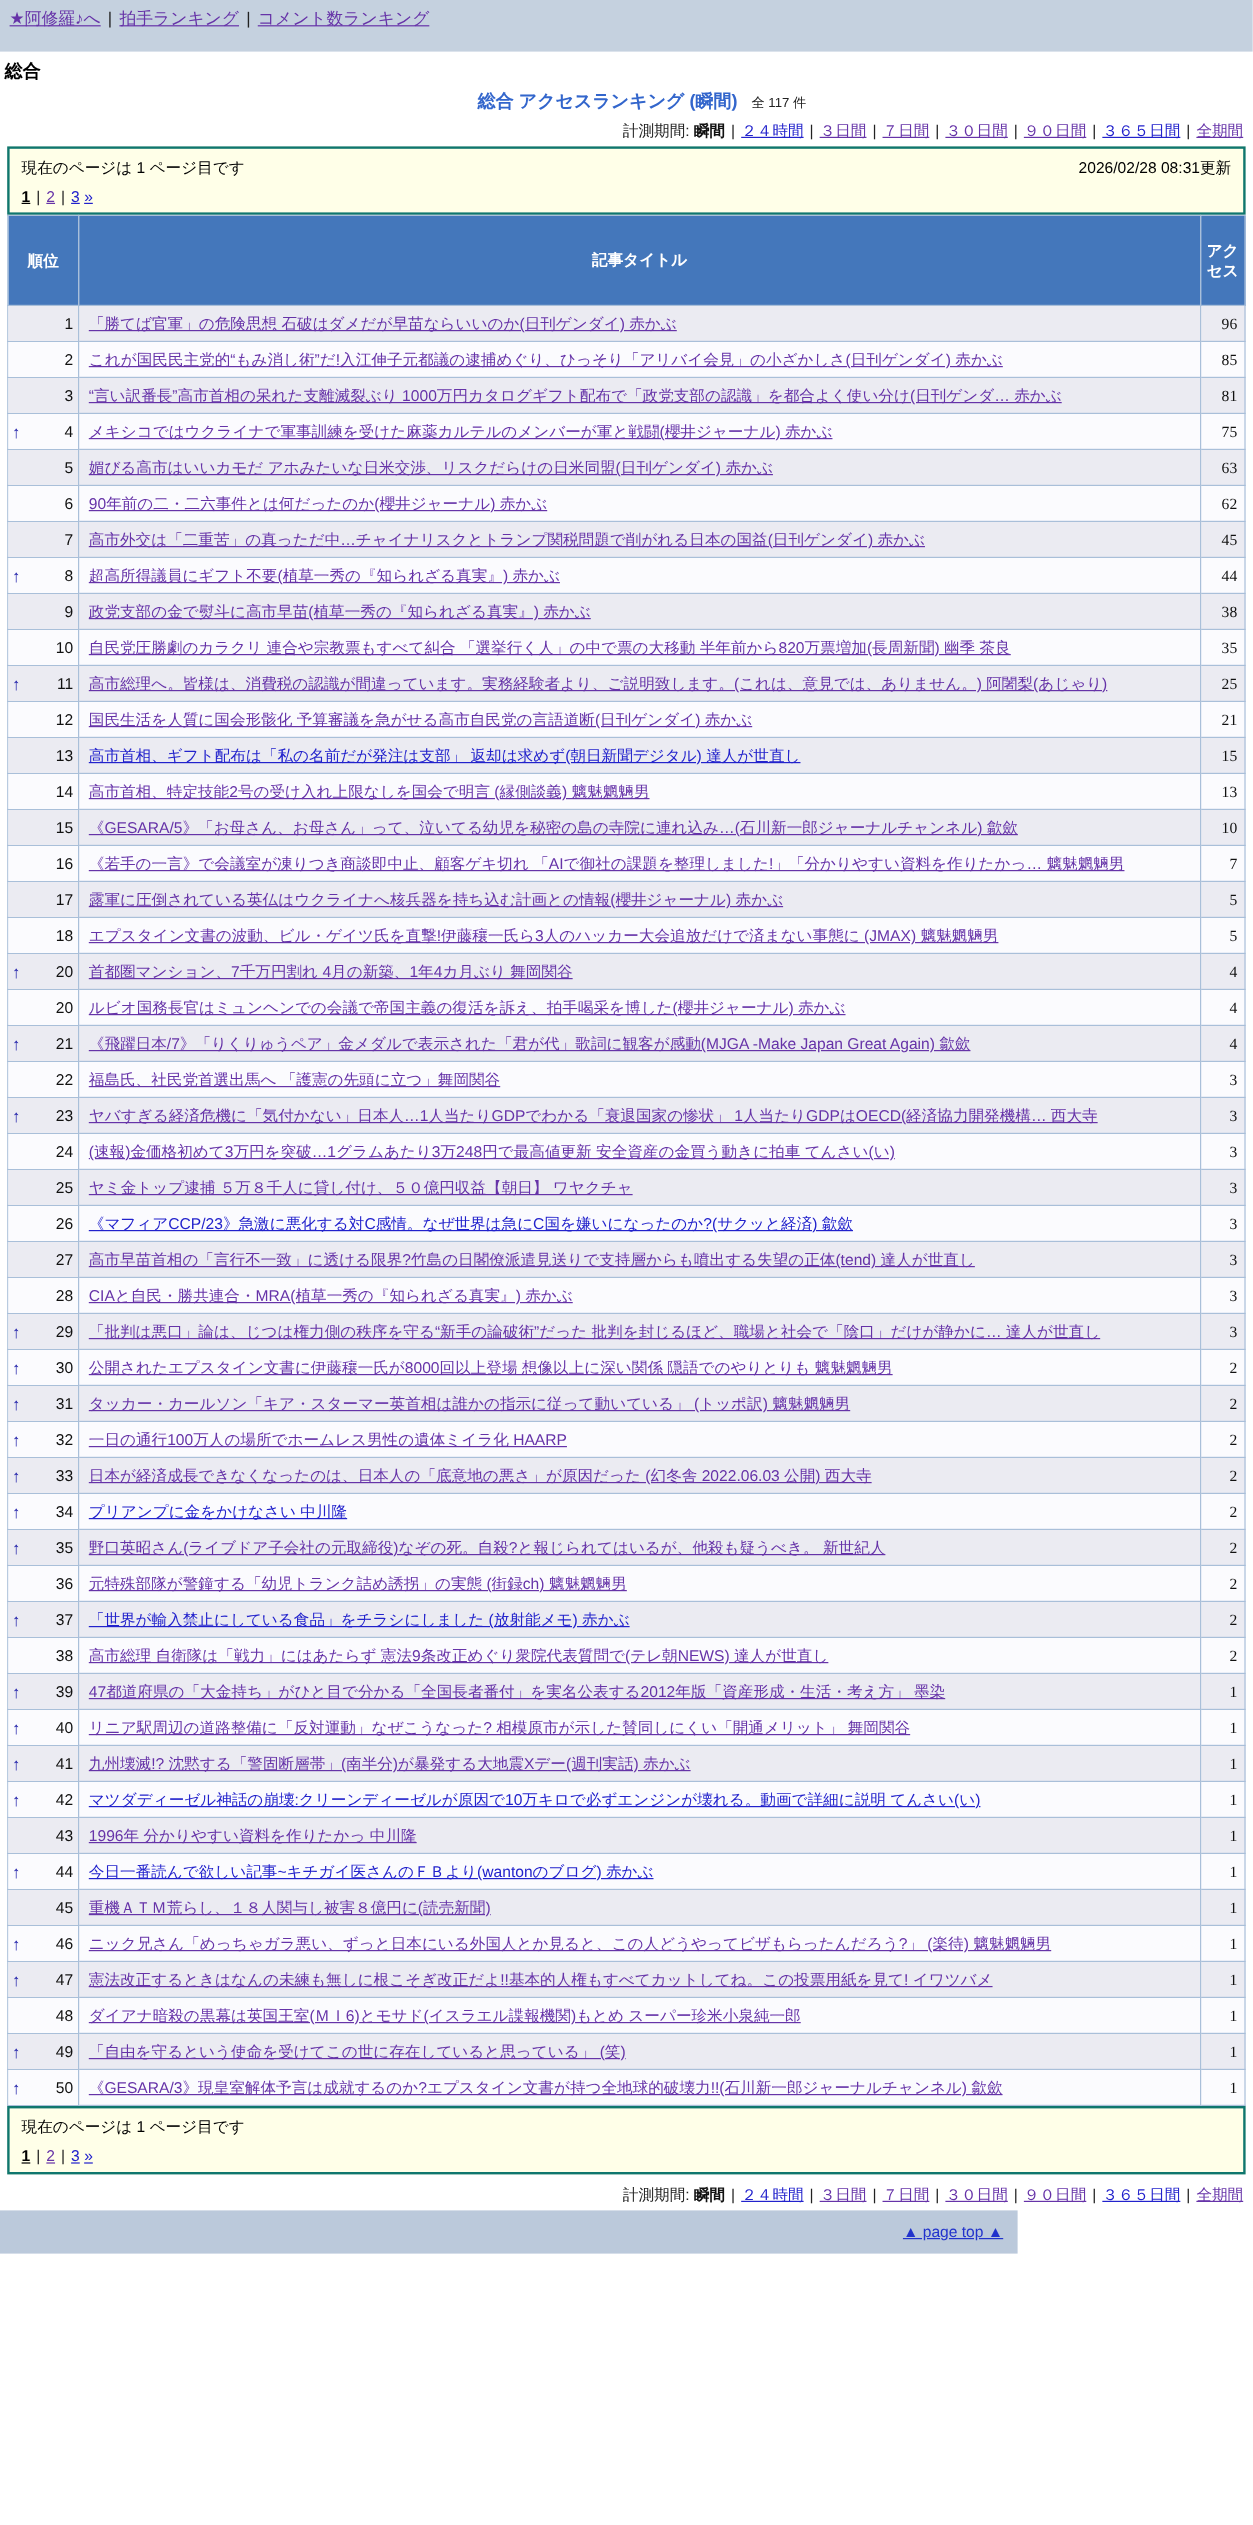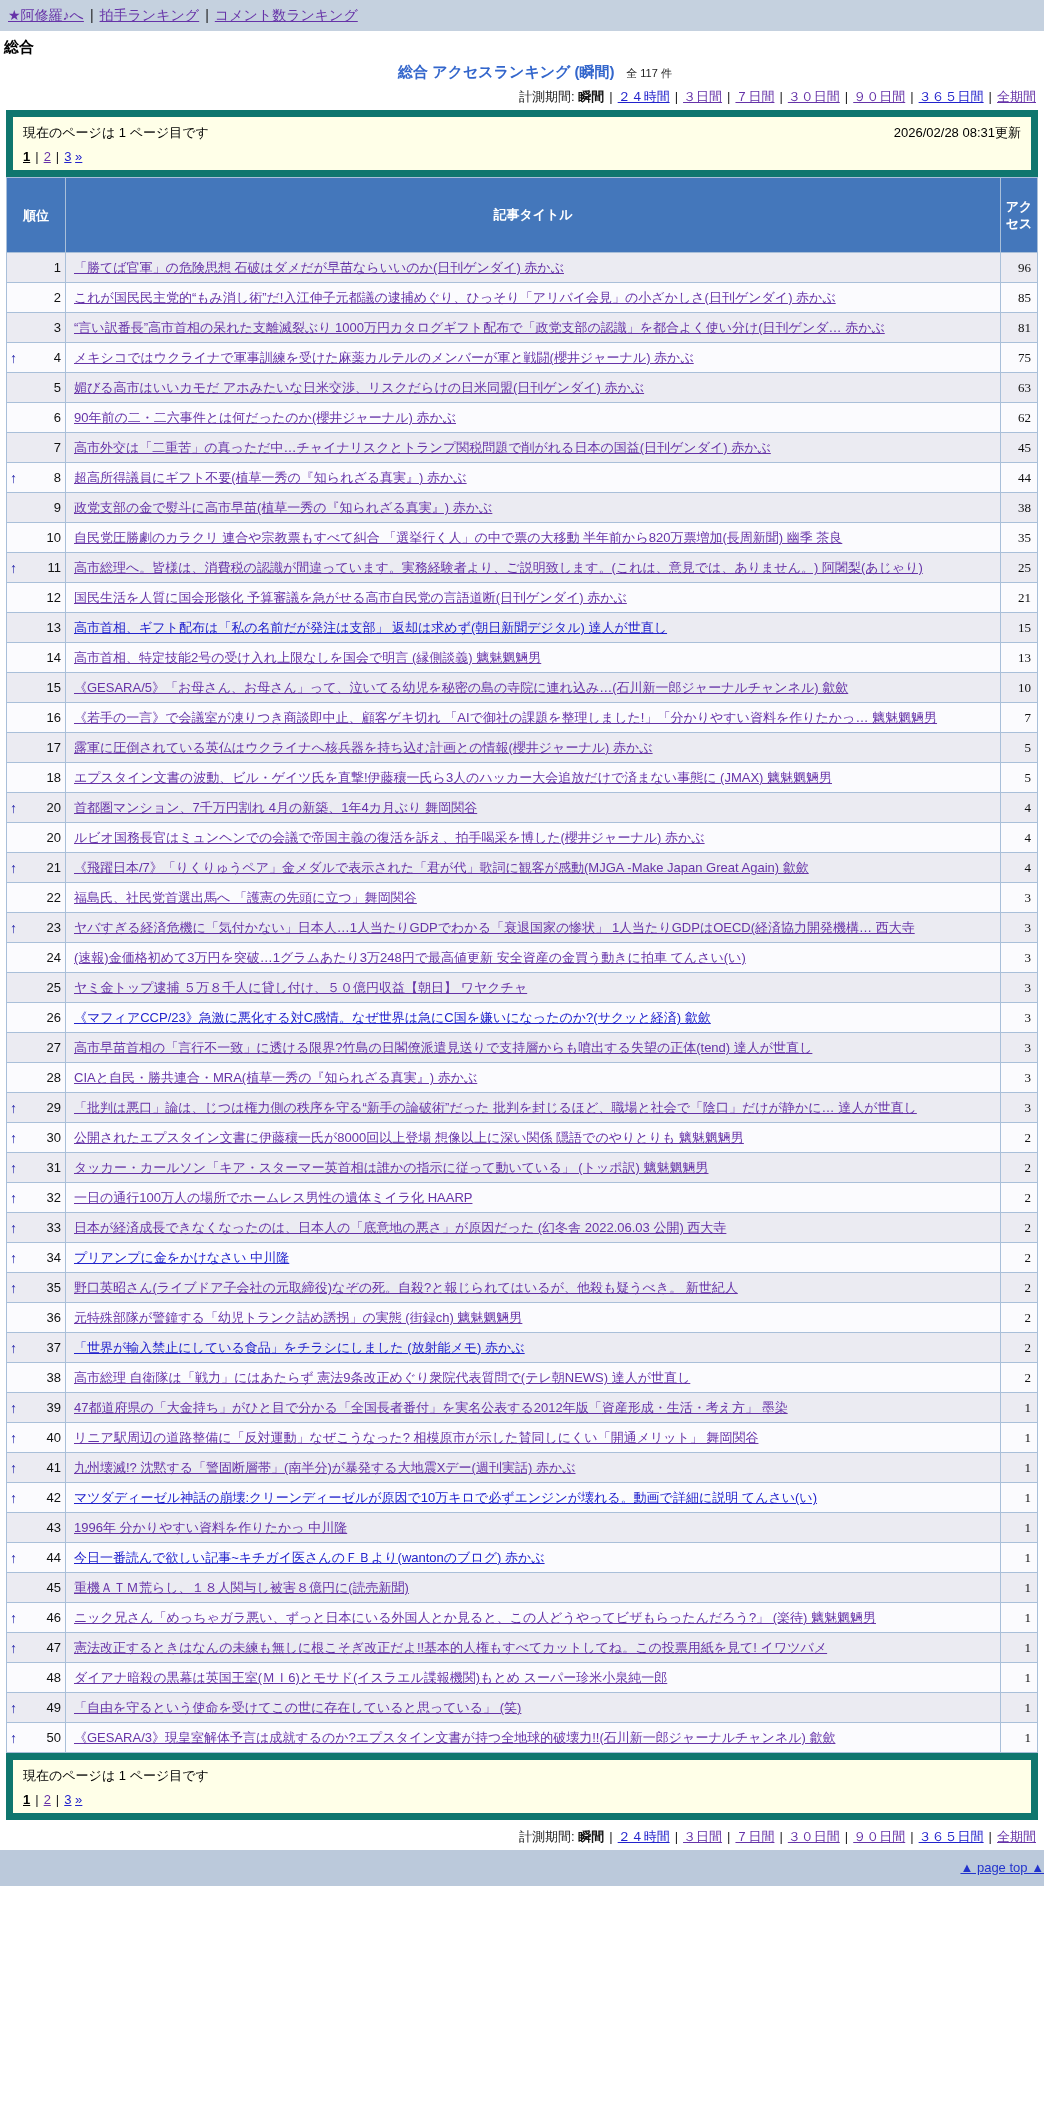--- a/index.html
+++ b/index.html
@@ -7,38 +7,38 @@
     width:1044px; background:#ffffff;
     font-family:"Liberation Sans","DejaVu Sans",sans-serif;
     font-size:13px; color:#000;
   }
   a { text-decoration:underline; cursor:pointer; }
   .lnk-purple { color:#6633a8; }
   .lnk-blue   { color:#2222cc; }
 
   
   .topbar {
-    width:1044px; height:31px; background:#c5d1df;
+    width:1044px; height:43px; background:#c5d1df;
     line-height:31px; padding-left:8px; font-size:14px;
   }
   .topbar .sep { color:#222; margin:0 6px; }
 
   .section-label { font-size:15px; font-weight:bold; margin:7px 0 0 4px; }
 
   .title-line { text-align:center; margin-top:6px;padding-left:26px; }
   .title-main { color:#3366cc; font-weight:bold; font-size:15px; }
   .title-count { font-size:11px; color:#222; margin-left:8px; }
 
   .period-line { text-align:right; margin:6px 8px 4px 0; font-size:13px; color:#222; }
   .period-line .cur { font-weight:bold; color:#111; }
   .period-line .sep { margin:0 5px; }
 
   .info-box {
     margin:0 6px; background:#ffffe8;
-    border:7px solid #0f766e; padding:7px 10px 6px 10px;
+    border:2px solid #0f766e; padding:7px 10px 6px 10px;
   }
   .info-row1 { display:flex; justify-content:space-between; }
   .pagination { margin-top:7px; }
   .pagination .cur { font-weight:bold; color:#000; text-decoration:underline; }
   .pagination .sep { margin:0 5px; color:#222; }
 
   table.ranking {
     width:1032px; margin:0 6px; border-collapse:collapse;
     table-layout:fixed; font-size:13px;
   }
@@ -54,22 +54,22 @@
   td.rank {
     vertical-align:middle; padding:4px 4px 4px 2px; position:relative;
     text-align:right; color:#111;
   }
   td.rank .arrow { position:absolute; left:3px; top:50%; transform:translateY(-50%);
     color:#2222aa; font-weight:bold; font-size:14px; }
   td.title { padding:5px 8px; line-height:19px; vertical-align:middle; }
   td.access { text-align:right; padding:4px 6px 4px 2px; vertical-align:middle; color:#111;font-family:Liberation Serif, serif; }
 
   .bottombar {
-    width:1044px; height:36px; background:#bbc9db; margin-top:1px;
-    line-height:36px; text-align:right; 
+    width:848px; height:36px; background:#bbc9db; margin-top:1px;
+    line-height:36px; text-align:right; padding-right:12px;
   }
   .bottombar a { color:#2233cc; }
   .end-gap { height:40px; }
 </style>
 </head>
 <body>
 
 <div class="topbar" id="topbar"><a href="#" class="lnk-purple">★阿修羅♪へ</a><span class="sep">|</span><a href="#" class="lnk-purple">拍手ランキング</a><span class="sep">|</span><a href="#" class="lnk-purple">コメント数ランキング</a></div>
 
 <div class="section-label">総合</div>

